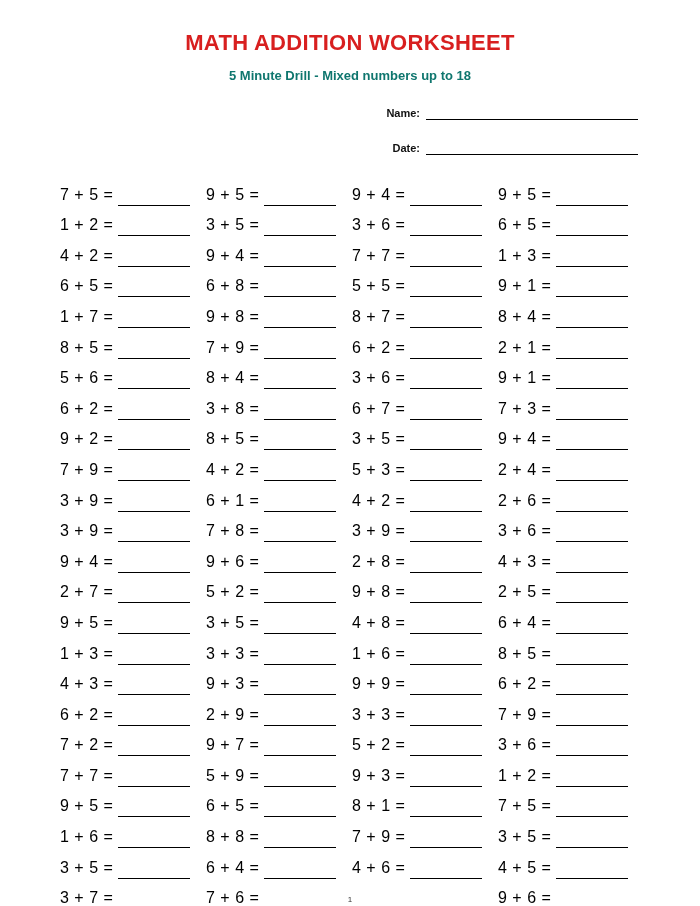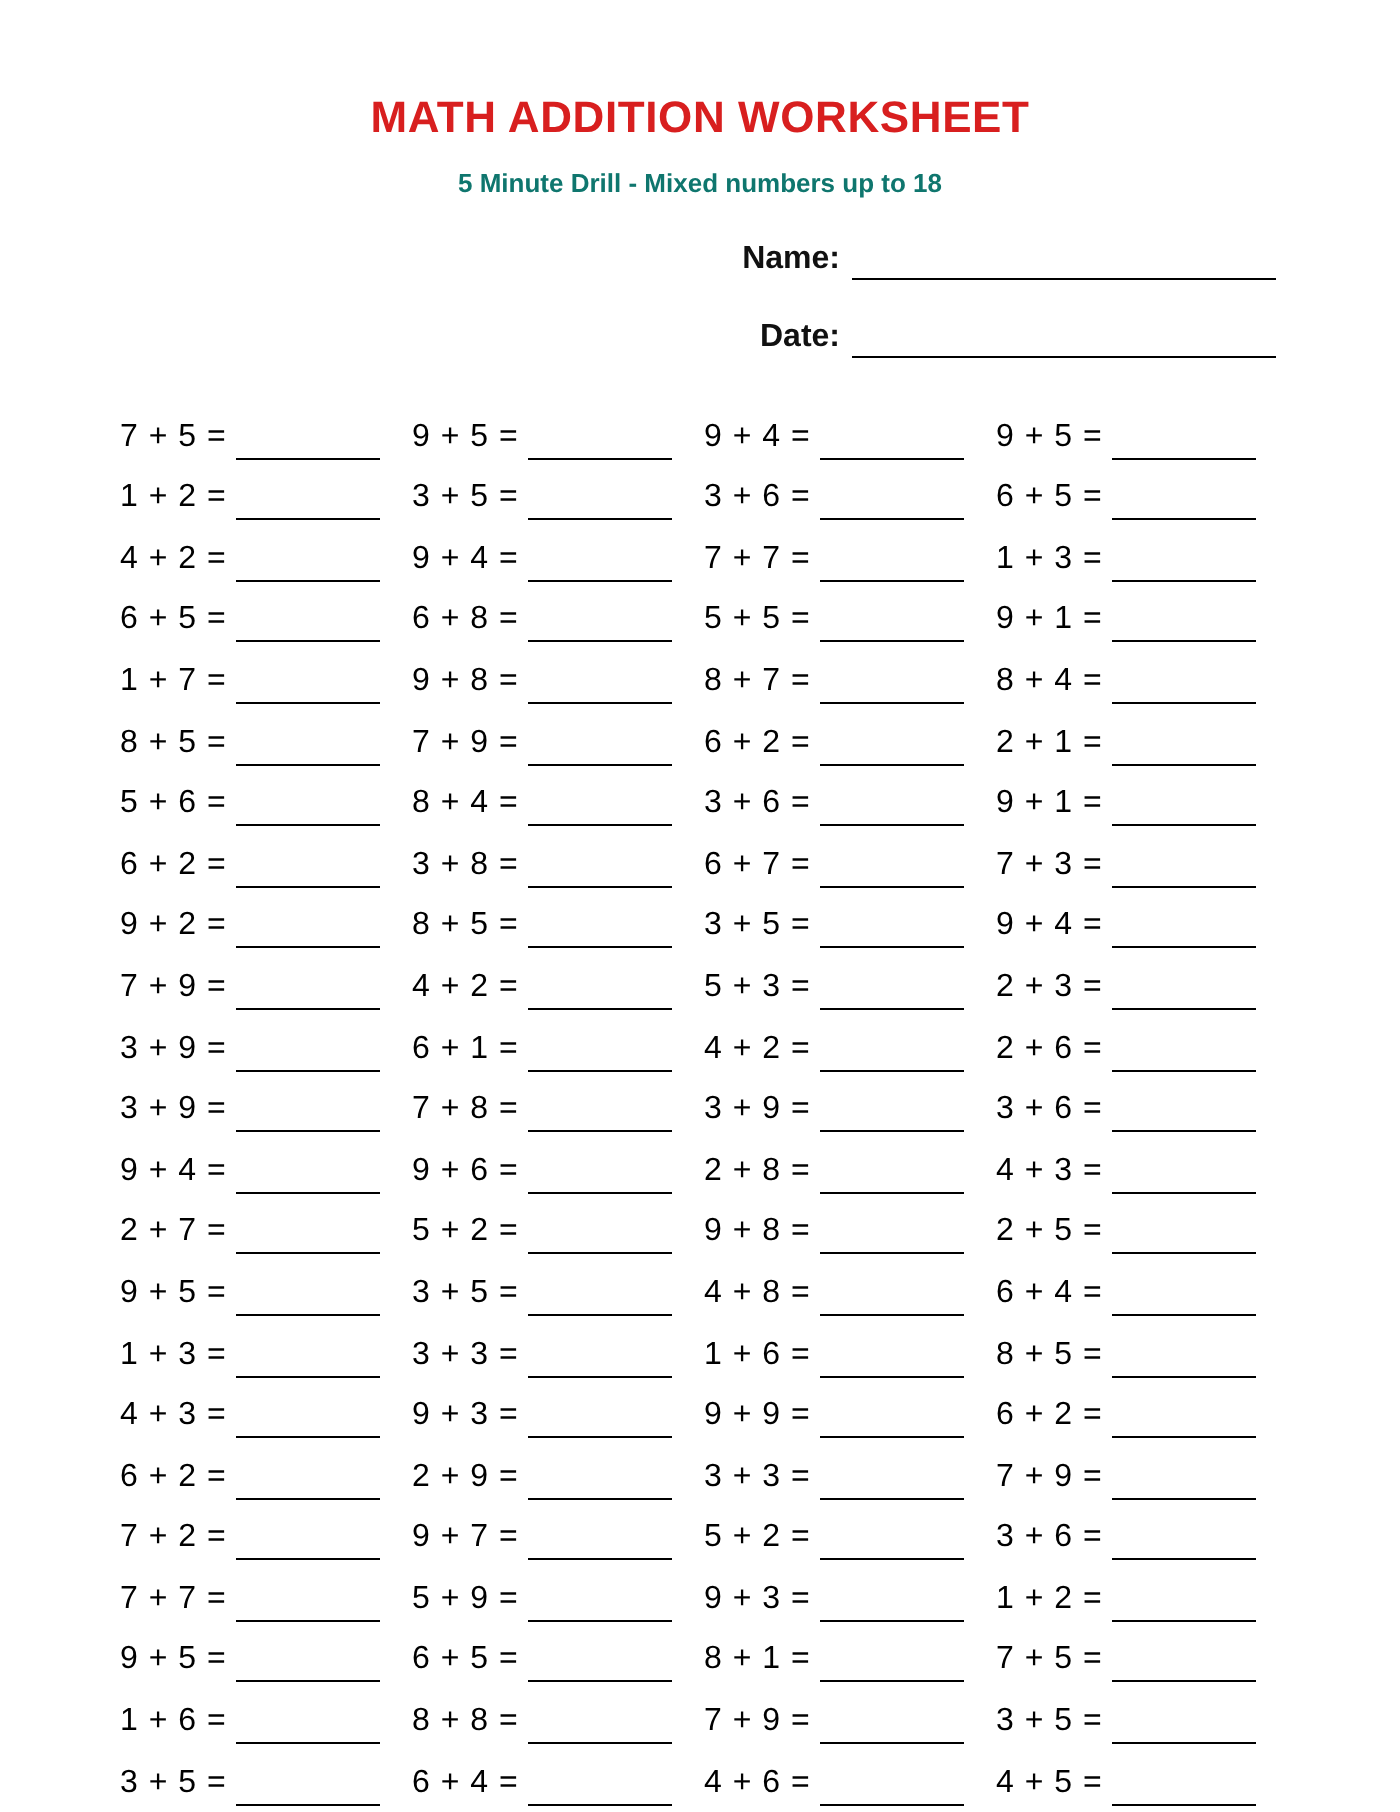--- a/index.html
+++ b/index.html
@@ -20,41 +20,41 @@
     height: 906px;
     box-sizing: border-box;
     padding: 0;
   }
   .title {
     text-align: center;
     color: #d81f1f;
     font-size: 22px;
     font-weight: bold;
     letter-spacing: 0.3px;
-    margin-top: 46px;
+    margin-top: 30px;
   }
   .subtitle {
     text-align: center;
     color: #0f766e;
     font-size: 13px;
     font-weight: bold;
     margin-top: 12px;
   }
   .fields {
     margin-top: 22px;
     padding-right: 62px;
   }
   .field-row {
     display: flex;
     justify-content: flex-end;
     align-items: flex-end;
     margin-bottom: 20px;
   }
   .field-label {
-    font-size: 16px;
+    font-size: 11px;
     font-weight: bold;
     color: #111;
     margin-right: 6px;
     padding-bottom: 1px;
   }
   .field-line {
     width: 212px;
     border-bottom: 1.4px solid #000;
     height: 14px;
   }
@@ -446,21 +446,21 @@
         </div>
       <div class="problem">
           <span class="expr">7 + 3 =</span>
           <span class="ans-line"></span>
         </div>
       <div class="problem">
           <span class="expr">9 + 4 =</span>
           <span class="ans-line"></span>
         </div>
       <div class="problem">
-          <span class="expr">2 + 3 =</span>
+          <span class="expr">2 + 4 =</span>
           <span class="ans-line"></span>
         </div>
       <div class="problem">
           <span class="expr">2 + 6 =</span>
           <span class="ans-line"></span>
         </div>
       <div class="problem">
           <span class="expr">3 + 6 =</span>
           <span class="ans-line"></span>
         </div>

